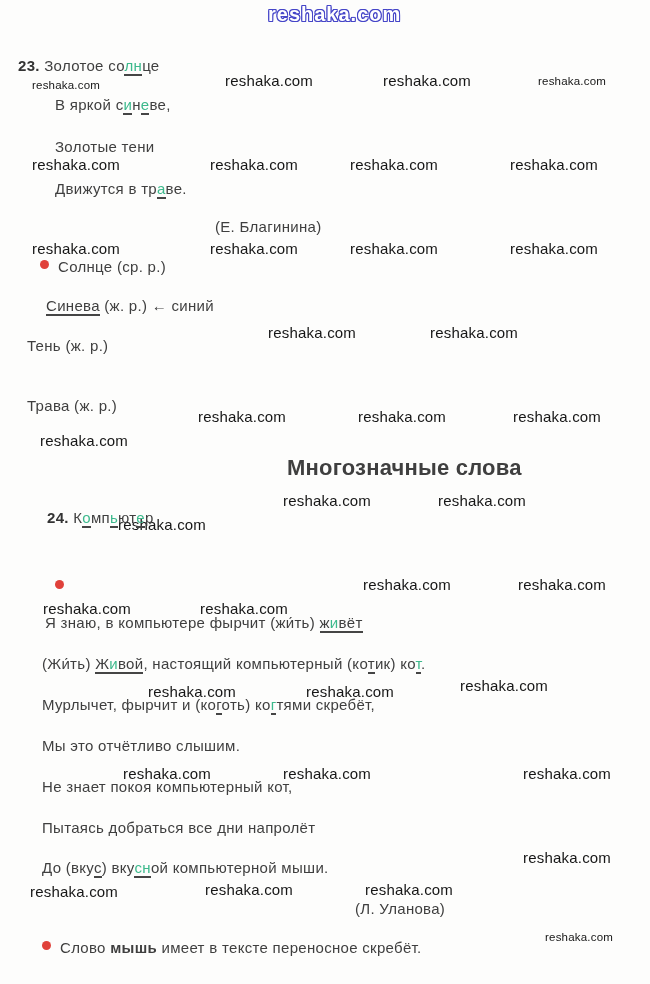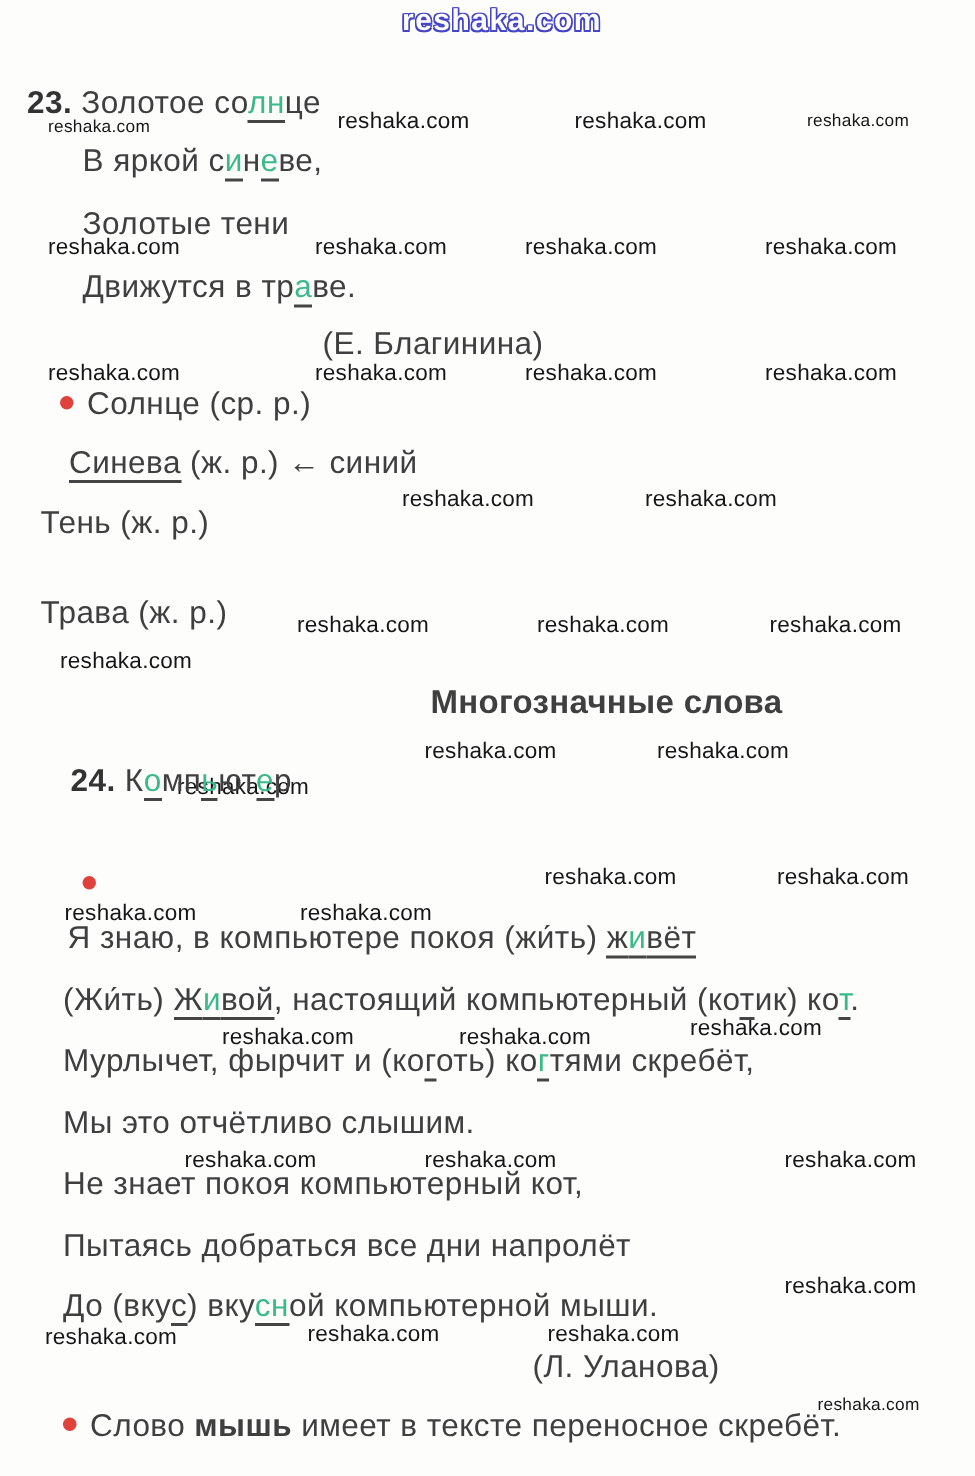--- a/index.html
+++ b/index.html
@@ -14,21 +14,21 @@
     text-shadow:-1px 0 var(--outline),1px 0 var(--outline),0 -1px var(--outline),
                  0 1px var(--outline),-1px -1px var(--outline),1px 1px var(--outline),
                  1px -1px var(--outline),-1px 1px var(--outline);
   }
   .wm{
     position:absolute;font-size:15px;color:var(--wm);
     letter-spacing:0.2px;white-space:nowrap;
   }
   .wm-small{font-size:11.5px;}
   .line{
-    position:absolute;font-size:21px;line-height:1.15;
+    position:absolute;font-size:15px;line-height:1.15;
     white-space:pre;letter-spacing:0.3px;
   }
   .line.heading{font-weight:bold;font-size:22px;letter-spacing:0.2px;}
   .seg{}
   .green{color:var(--green);}
   .ul{border-bottom:2px solid var(--underline);}
   .num{font-weight:bold;color:#333333;}
   .bold{font-weight:bold;}
   .bullet{
     display:inline-block;width:9px;height:9px;border-radius:50%;
@@ -84,21 +84,21 @@
       <div class="line" style="left: 55px; top: 138px;"><span class="seg">Золотые тени</span></div>
       <div class="line" style="left: 55px; top: 180px;"><span class="seg">Движутся в тр</span><span class="seg green ul">а</span><span class="seg">ве.</span></div>
       <div class="line" style="left: 215px; top: 218px;"><span class="seg">(Е. Благинина)</span></div>
       <div class="line" style="left: 40px; top: 258px;"><span class="bullet"></span><span class="seg">Солнце (ср. р.)</span></div>
       <div class="line" style="left: 10px; top: 297px; margin-left: 36px;"><span class="seg ul">Синева</span><span class="seg"> (ж. р.) ← синий</span></div>
       <div class="line" style="left: 27px; top: 337px;"><span class="seg">Тень (ж. р.)</span></div>
       <div class="line" style="left: 27px; top: 377px; margin-top: 20px;"><span class="seg">Трава (ж. р.)</span></div>
       <div class="line heading" style="left: 287px; top: 455px;"><span class="seg">Многозначные слова</span></div>
       <div class="line" style="left: 18px; top: 509px; margin-left: 29px;"><span class="seg num">24.</span><span class="seg"> К</span><span class="seg green ul">о</span><span class="seg">мп</span><span class="seg green ul">ь</span><span class="seg">ют</span><span class="seg green ul">е</span><span class="seg">р</span></div>
       <div class="line" style="left: 55px; top: 578px;"><span class="bullet" style="margin-right: 74px;"></span></div>
-      <div class="line" style="left: 45px; top: 614px;"><span class="seg">Я знаю, в компьютере покоя (жи́ть) </span><span class="seg ul">ж</span><span class="seg green ul">и</span><span class="seg ul">вёт</span></div>
+      <div class="line" style="left: 45px; top: 614px;"><span class="seg">Я знаю, в компьютере фырчит (жи́ть) </span><span class="seg ul">ж</span><span class="seg green ul">и</span><span class="seg ul">вёт</span></div>
       <div class="line" style="left: 42px; top: 655px;"><span class="seg">(Жи́ть) </span><span class="seg ul">Ж</span><span class="seg green ul">и</span><span class="seg ul">вой</span><span class="seg">, настоящий компьютерный (ко</span><span class="seg ul">т</span><span class="seg">ик) ко</span><span class="seg green ul">т</span><span class="seg">.</span></div>
       <div class="line" style="left: 42px; top: 696px;"><span class="seg">Мурлычет, фырчит и (ко</span><span class="seg ul">г</span><span class="seg">оть) ко</span><span class="seg green ul">г</span><span class="seg">тями скребёт,</span></div>
       <div class="line" style="left: 42px; top: 737px;"><span class="seg">Мы это отчётливо слышим.</span></div>
       <div class="line" style="left: 42px; top: 778px; text-align: center;"><span class="seg">Не знает покоя компьютерный кот,</span></div>
       <div class="line" style="left: 42px; top: 819px;"><span class="seg">Пытаясь добраться все дни напролёт</span></div>
       <div class="line" style="left: 42px; top: 859px;"><span class="seg">До (вку</span><span class="seg ul">с</span><span class="seg">) вку</span><span class="seg green ul">сн</span><span class="seg">ой компьютерной мыши.</span></div>
       <div class="line" style="left: 355px; top: 900px;"><span class="seg">(Л. Уланова)</span></div>
       <div class="line" style="left: 42px; top: 939px;"><span class="bullet"></span><span class="seg">Слово </span><span class="seg bold">мышь</span><span class="seg"> имеет в тексте переносное скребёт.</span></div>
     </div>
 </div>

